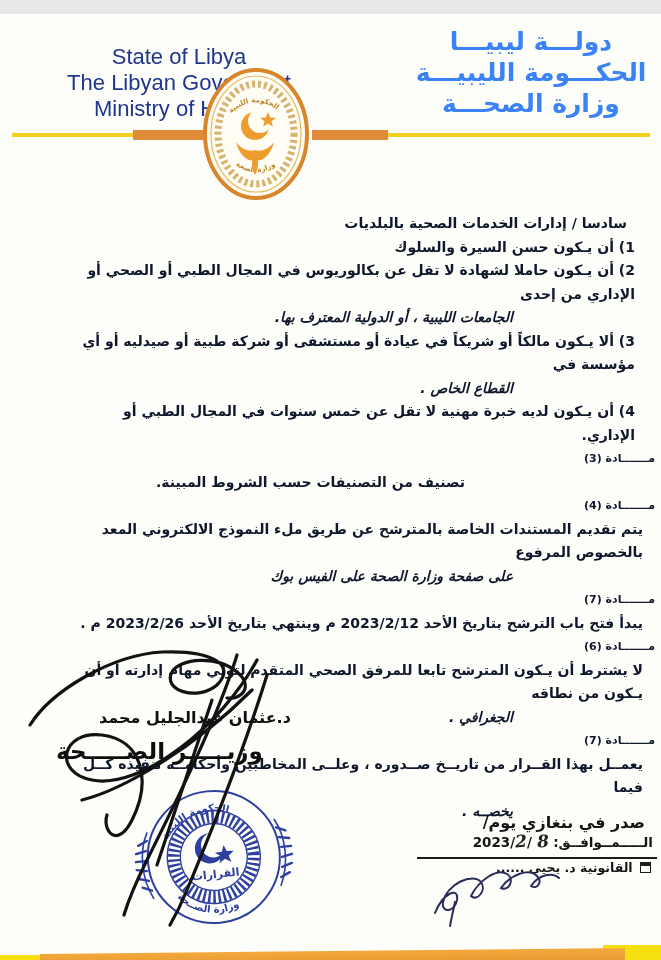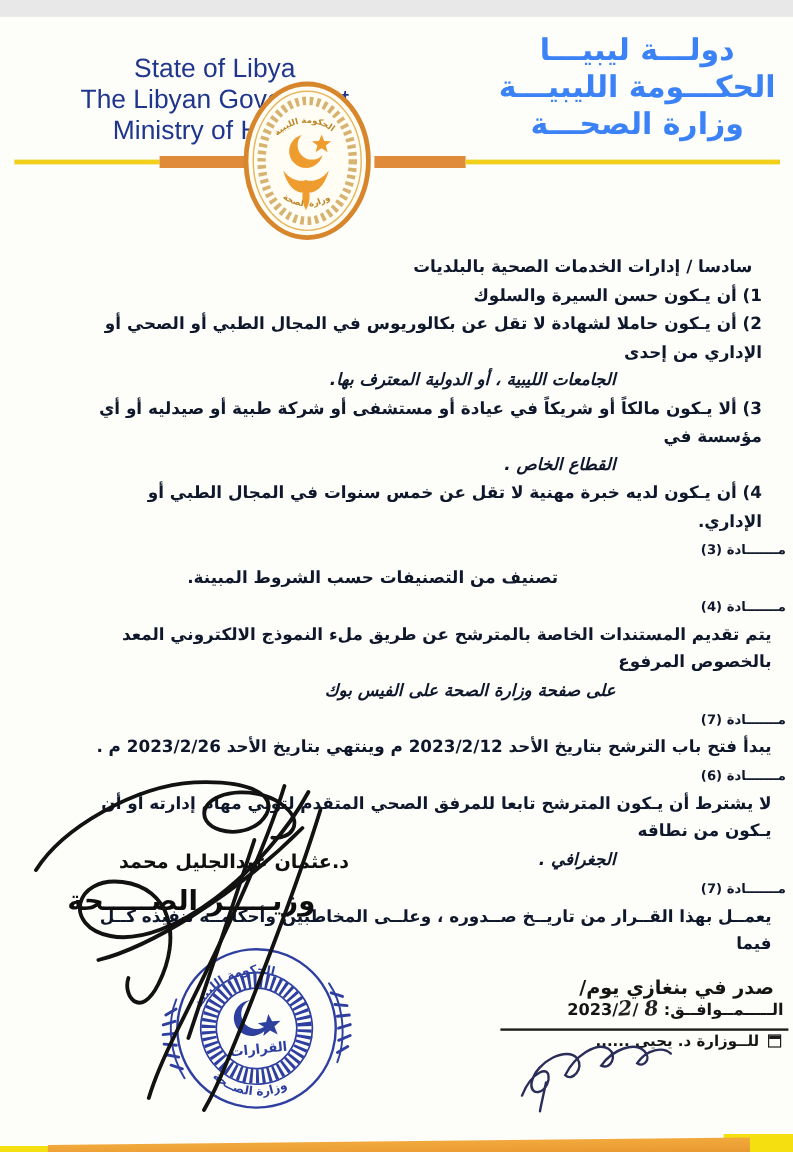--- a/index.html
+++ b/index.html
@@ -110,20 +110,21 @@
 
     <div class="art-title">مـــــــادة (7)</div>
     <div class="art-line">يبدأ فتح باب الترشح بتاريخ الأحد  2023/2/12 م  وينتهي بتاريخ  الأحد 2023/2/26 م .</div>
 
     <div class="art-title">مـــــــادة (6)</div>
     <div class="art-line">لا يشترط أن يـكون المترشح تابعا للمرفق الصحي المتقدم لتولي مهام إدارته أو أن يـكون من نطاقه</div>
     <div class="cont1">الجغرافي .</div>
 
     <div class="art-title">مـــــــادة (7)</div>
     <div class="art-line">يعمــل بهذا القــرار من تاريــخ صــدوره ، وعلــى المخاطبين وأحكامــه تنفيذه كــل فيما</div>
+    <div class="cont1">يخصــه .</div>
   </div>
 
   <div class="sig-name">د.عثمان عبدالجليل محمد</div>
   <div class="sig-title">وزيـــــر الصـــــحة</div>
 
   <svg class="sig-big" viewBox="0 0 300 300">
     <g fill="none" stroke="#121212" stroke-width="3.2" stroke-linecap="round">
       <path d="M 8 95 C 30 60 90 25 140 22 C 190 20 215 35 195 55 C 175 72 140 60 150 42 C 158 28 195 25 215 42 C 232 56 220 70 205 68"></path>
       <path d="M 235 30 C 200 95 120 160 70 150 C 30 142 40 100 80 105 C 120 110 130 150 110 190 C 95 220 80 200 85 185"></path>
       <path d="M 215 25 C 195 90 150 180 125 230 C 115 250 108 265 102 285"></path>
@@ -167,21 +168,21 @@
 
   <div class="dateline">
     <span>الـــــمــوافــق:</span>
     <span class="num"><span>2023/</span><span class="hand">2</span><span>/ </span><span class="hand">8</span></span>
   </div>
 
   <div class="under"></div>
 
   <div class="legal">
     <span class="sqicon"></span>
-    <span>للــوزارة د. يحيى ......</span>
+    <span>القانونية د. يحيى ......</span>
   </div>
 
   <svg class="sig-legal" viewBox="0 0 150 70">
     <path d="M 10 55 C 18 35 34 28 32 42 C 30 54 16 56 18 44 C 22 26 48 14 56 24 C 62 32 52 44 46 38 C 54 22 72 10 82 16 C 90 21 84 34 76 30 C 86 16 104 10 112 18 C 118 24 112 32 106 28 C 114 16 128 14 134 20" fill="none" stroke="#2a2d57" stroke-width="2" stroke-linecap="round"></path>
     <path d="M 30 44 C 28 54 26 62 25 68" fill="none" stroke="#2a2d57" stroke-width="2" stroke-linecap="round"></path>
   </svg>
 
   <div class="cap-left"></div>
   <div class="cap-right"></div>
   <div class="bar-orange"></div>

